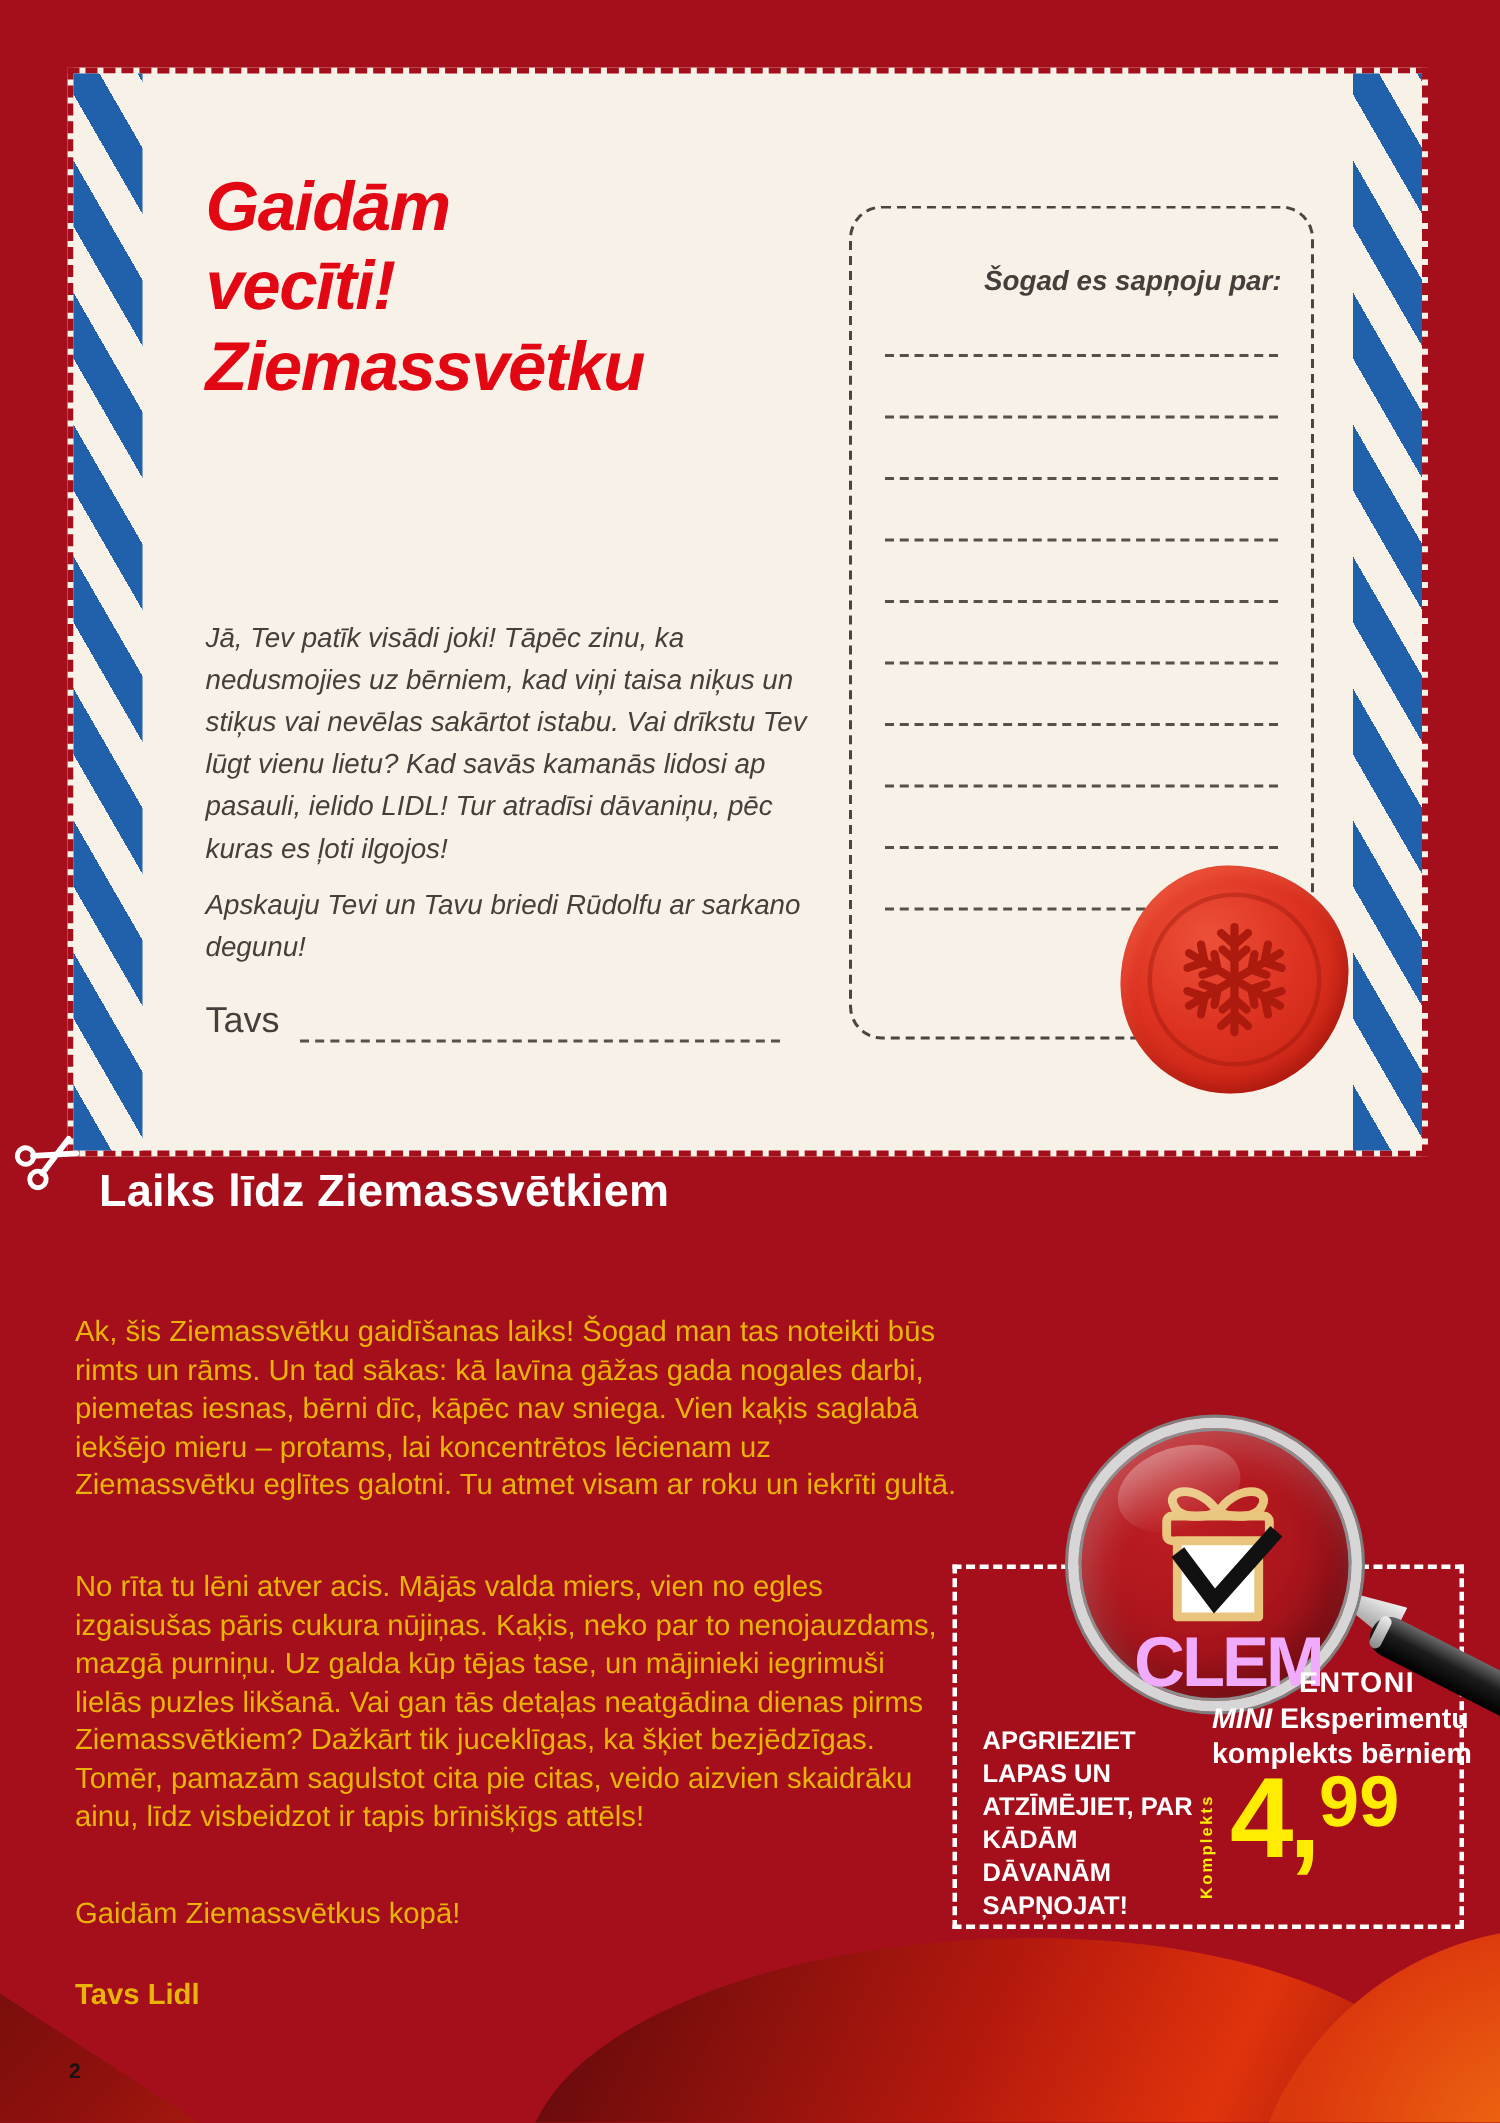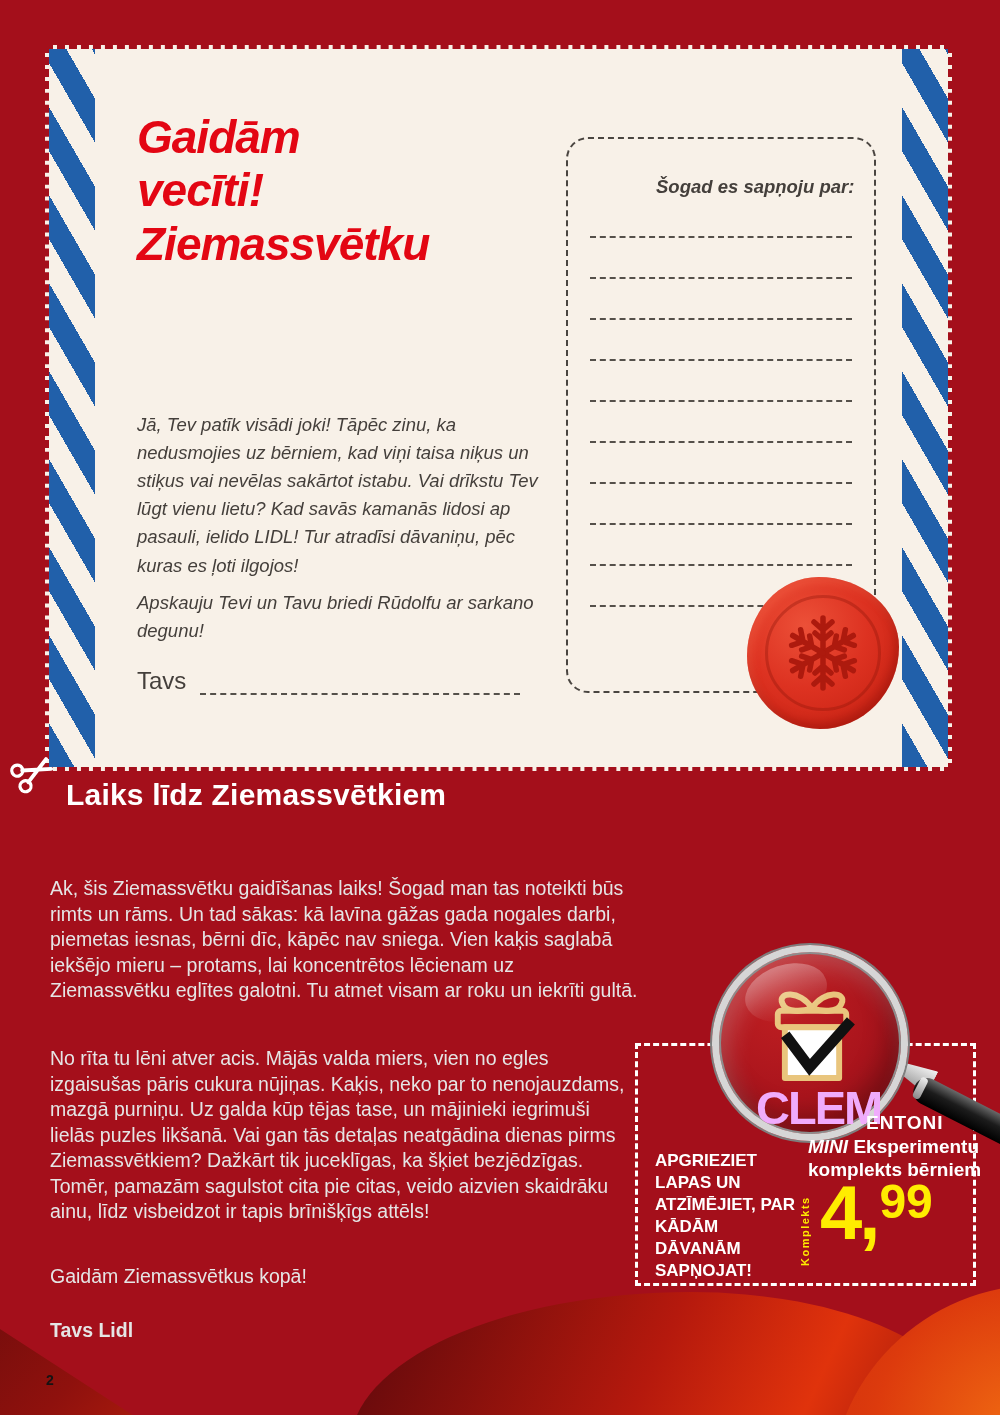--- a/index.html
+++ b/index.html
@@ -79,21 +79,21 @@
   .seal svg{position:absolute;inset:33px;}
   
   .scissors{position:absolute;left:12px;top:752px;z-index:3;transform:rotate(-28deg);}
   
   .headline{
     position:absolute;left:50px;top:762px;margin:16px;z-index:3;
     font-size:30px;font-weight:800;color:#ffffff;letter-spacing:0.2px;
   }
   .article p{
     position:absolute;left:50px;width:588px;margin:0;z-index:3;
-    font-size:19.5px;line-height:25.5px;color:#e5e5e5;
+    font-size:19.5px;line-height:25.5px;color:#eab308;
   }
   .ap1{top:876px;}
   .ap2{top:1046px;}
   .ap3{top:1264px;}
   .ap-sign{top:1318px;font-weight:700;font-size:20px;}
   .pagenum{
     position:absolute;left:46px;top:1372px;z-index:4;
     font-size:14px;font-weight:700;color:#151313;
   }
   

